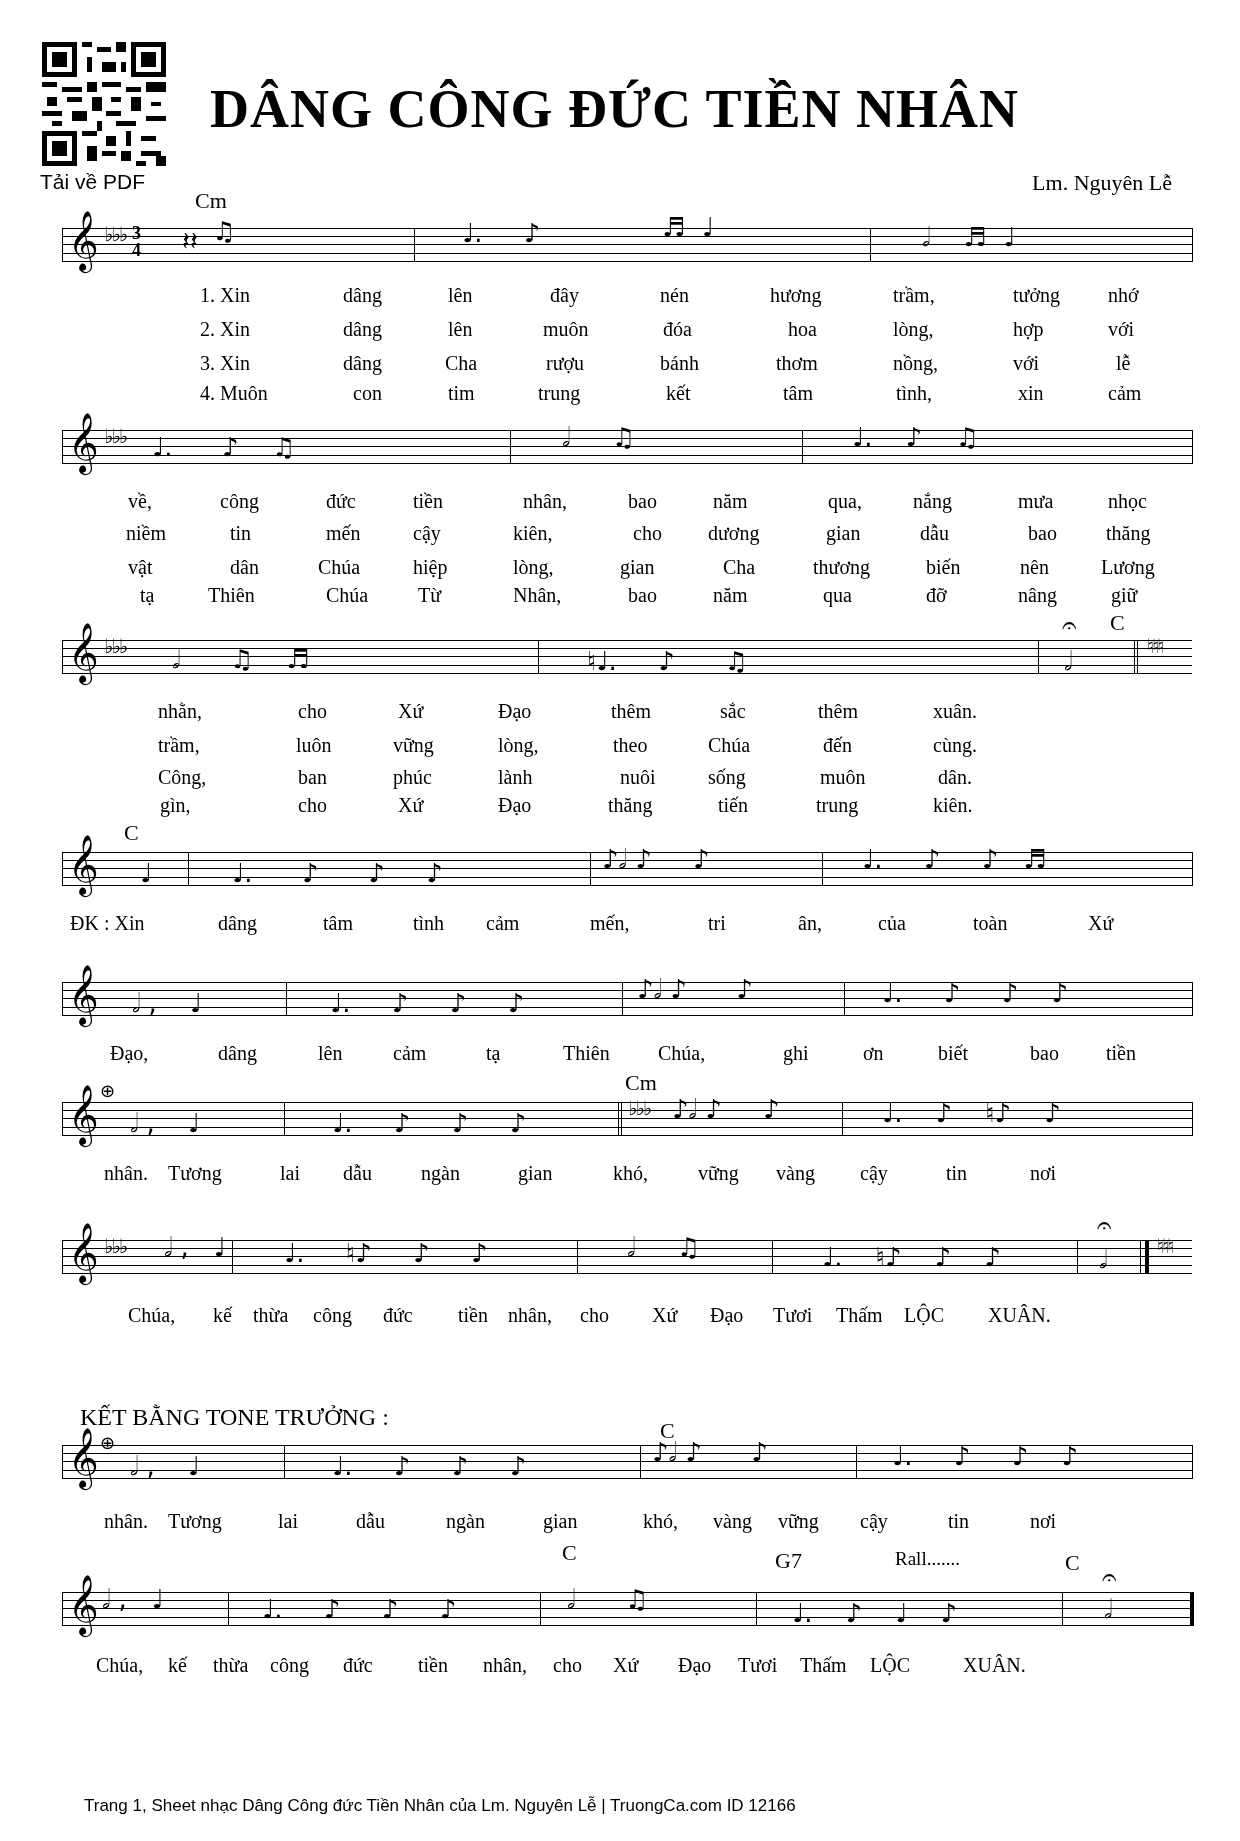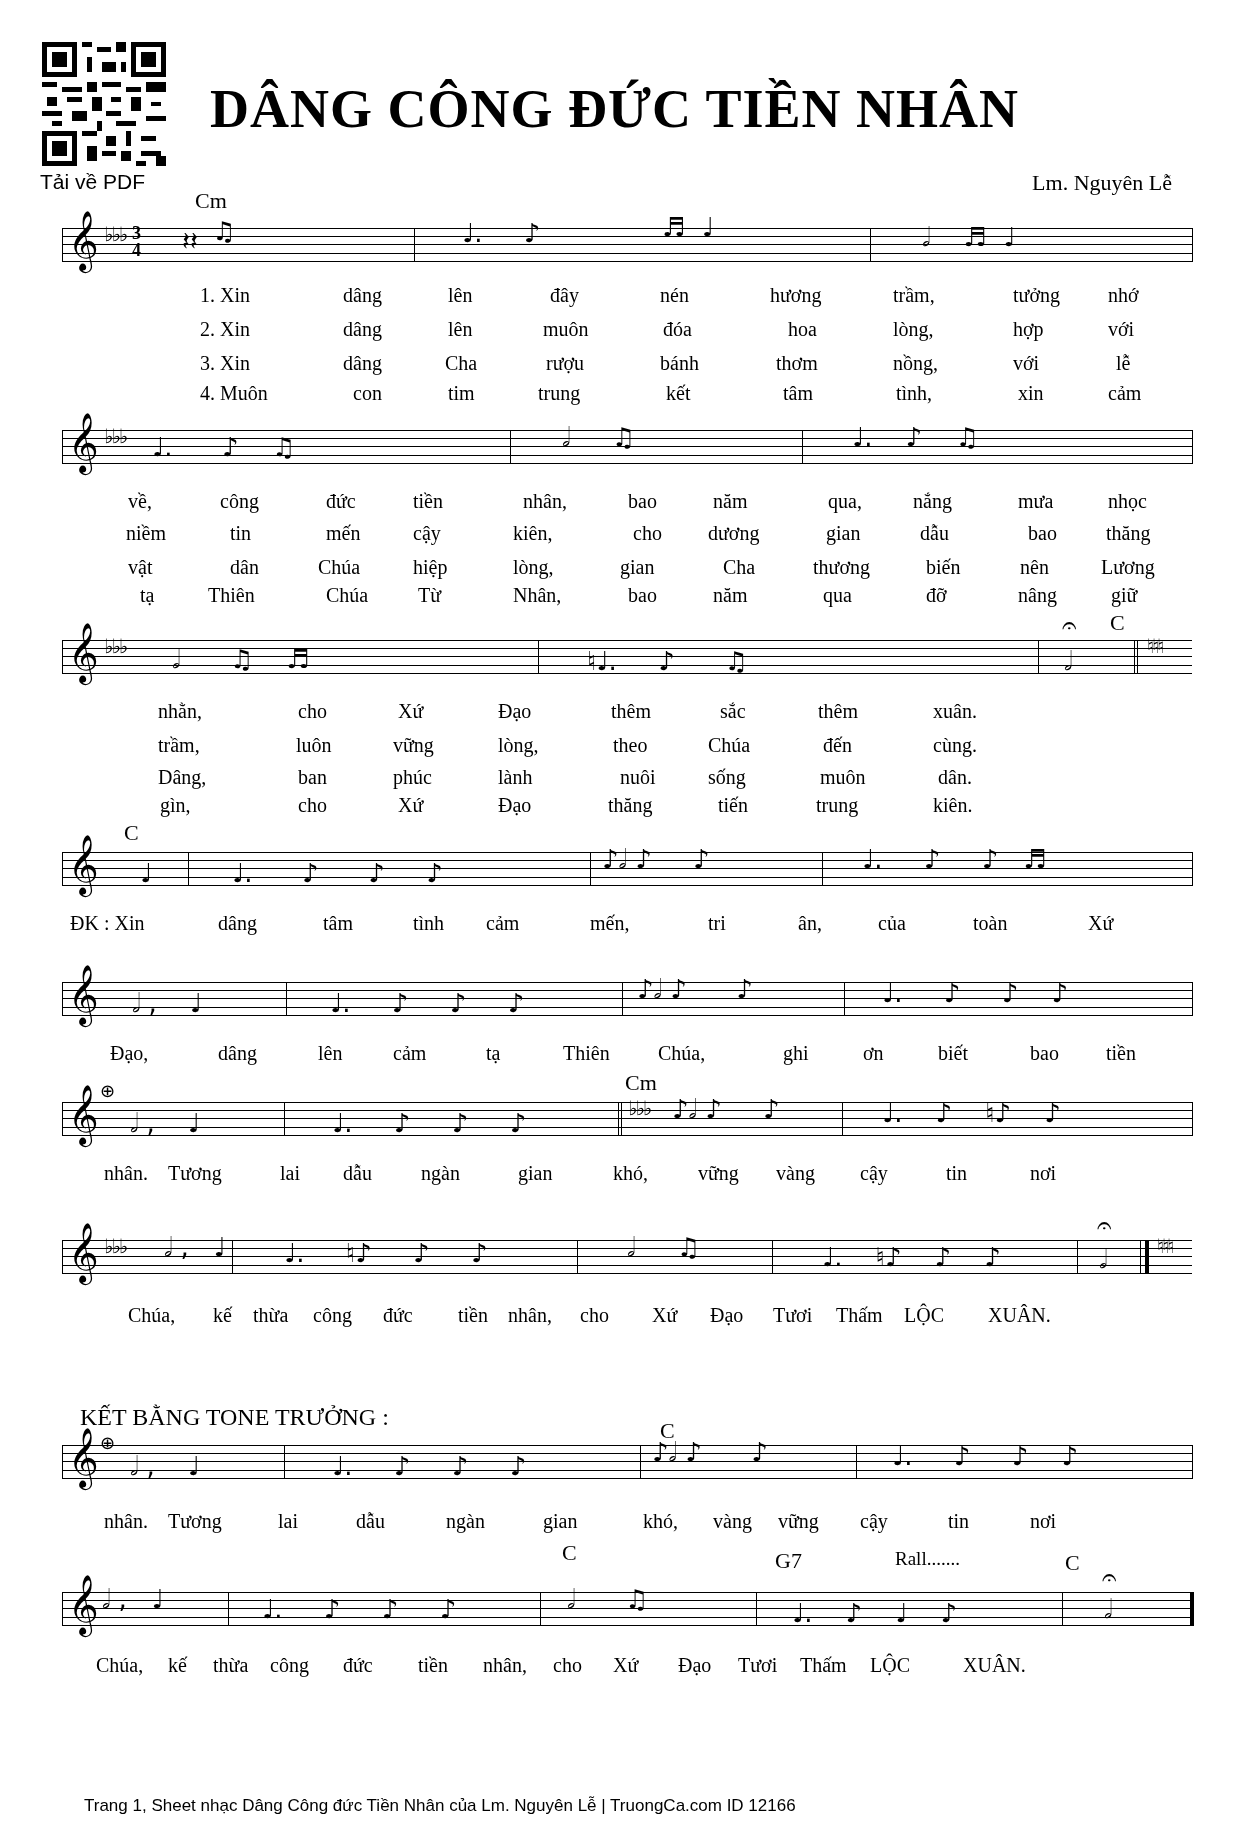--- a/index.html
+++ b/index.html
@@ -252,21 +252,21 @@
   <span style="left:150px">trầm,</span>
     <span style="left:288px">luôn</span>
     <span style="left:385px">vững</span>
     <span style="left:490px">lòng,</span>
     <span style="left:605px">theo</span>
     <span style="left:700px">Chúa</span>
     <span style="left:815px">đến</span>
     <span style="left:925px">cùng.</span>
 </div>
 <div class="lyric-row" style="top:766px;">
-  <span style="left:150px">Dâng,</span>
+  <span style="left:150px">Công,</span>
     <span style="left:290px">ban</span>
     <span style="left:385px">phúc</span>
     <span style="left:490px">lành</span>
     <span style="left:612px">nuôi</span>
     <span style="left:700px">sống</span>
     <span style="left:812px">muôn</span>
     <span style="left:930px">dân.</span>
 </div>
 <div class="lyric-row" style="top:794px;">
   <span style="left:152px">gìn,</span>

